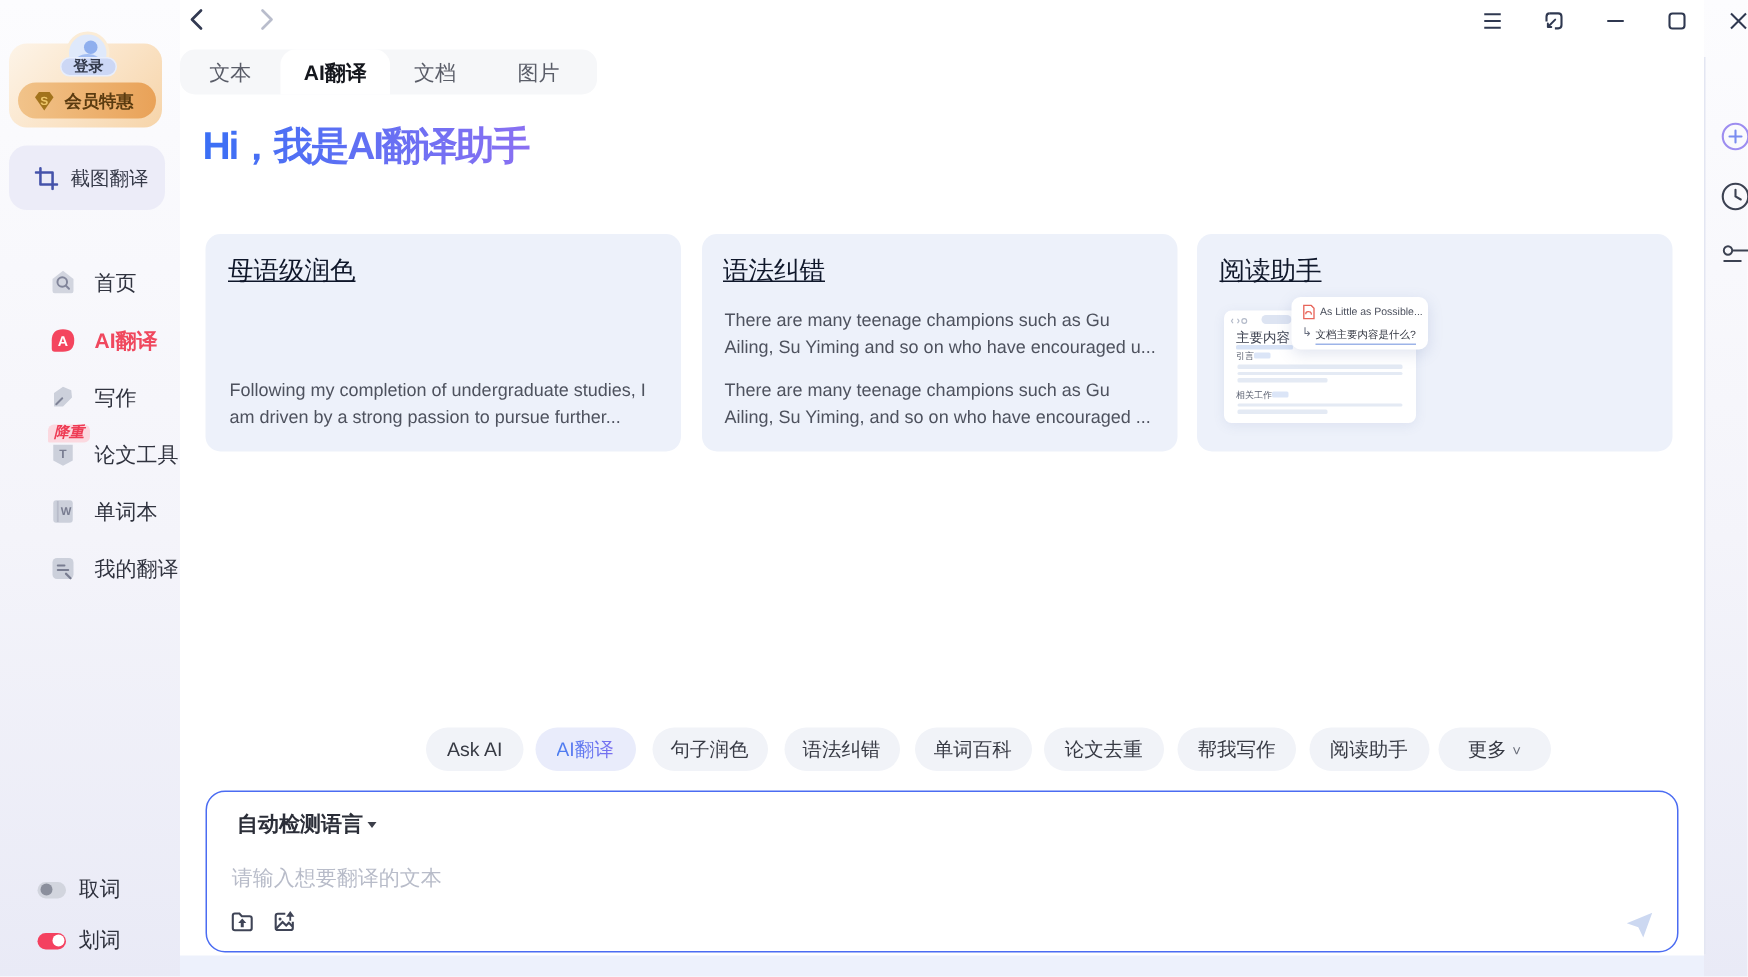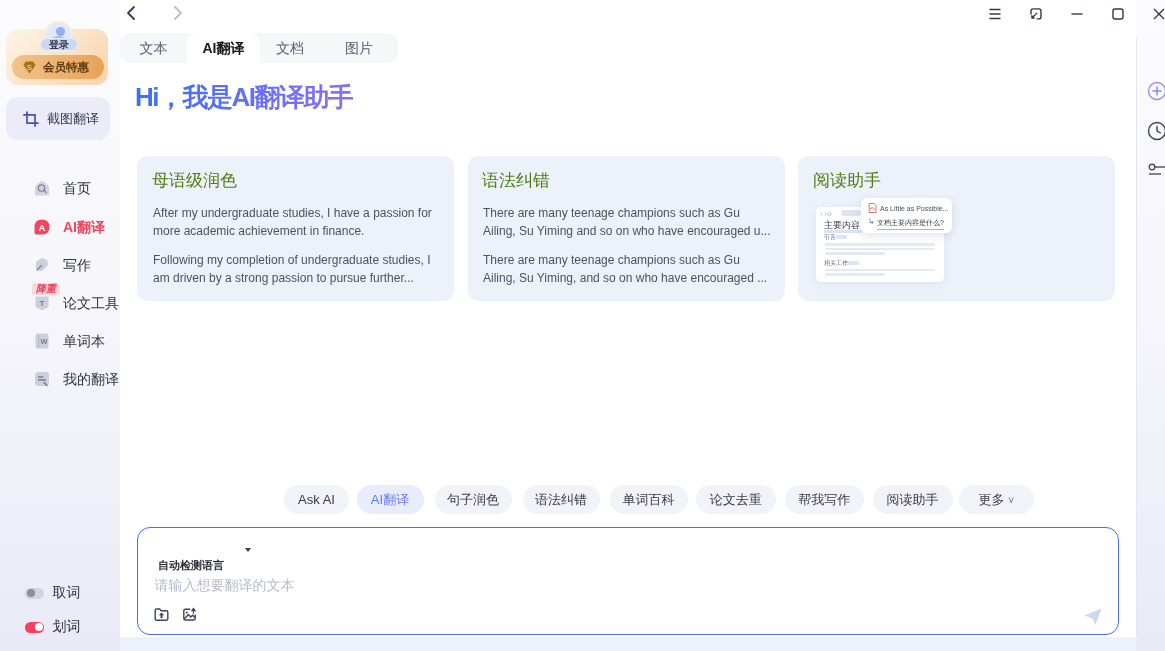--- a/index.html
+++ b/index.html
@@ -41,38 +41,38 @@
 .tog.on { background:#f4415f; }
 .tog.on .dot { position:absolute; right:1.5px; top:1.5px; width:8px; height:8px; border-radius:50%; background:#fff; }
 
 .rail { position:absolute; right:0; top:0; width:29px; height:651px; }
 .rail-line { position:absolute; right:28px; top:38px; bottom:15px; width:1px; background:#e3e6f2; }
 
 .content { position:absolute; left:120px; top:0; width:1016px; height:651px; background:#fff; }
 .tabstrip { position:absolute; left:0px; top:33px; width:278px; height:30px; background:#f6f7f9; border-radius:10px; }
 .tab { position:absolute; top:33px; height:30px; line-height:30px; font-size:14px; color:#5a5d68; text-align:center; }
 .tab.active { background:#fff; border-radius:10px 10px 0 0; color:#15171d; font-weight:bold; }
-.ctitle { position:absolute; top:169px; font-size:17px; font-weight:normal; color:#4d7c0f; }
+.ctitle { position:absolute; top:169px; font-size:17px; font-weight:normal; color:#0f172a;text-decoration:underline; }
 .cbody { position:absolute; font-size:12px; color:#4e525e; line-height:17.5px; white-space:nowrap; }
 .miniui { position:absolute; left:678px; top:156px; width:317px; height:145px; }
 .minidoc { position:absolute; left:18px; top:51px; width:128px; height:75px; background:#fff; border-radius:5px; box-shadow:0 2px 8px rgba(90,110,170,.10); }
 .minidoc .bar { position:absolute; height:2.5px; border-radius:1px; background:#e4eaf4; }
 .minipop { position:absolute; left:63px; top:42px; width:91px; height:35px; background:#fff; border-radius:6px; box-shadow:0 3px 10px rgba(90,110,170,.18); }
 .hero-title { position:absolute; left:15px; top:80px; font-size:26px; letter-spacing:-1.5px; font-weight:bold;
   background:linear-gradient(90deg,#3a6ff5 0%,#8a70f2 100%); -webkit-background-clip:text; background-clip:text; color:transparent; }
 .hero-sub { position:absolute; left:16.5px; top:116px; font-size:14px; color:#3c3f48; }
 .card { position:absolute; top:156px; width:317px; height:145px; border-radius:10px; background:#edf1fa; }
 
 .chip { position:absolute; top:485px; height:29px; line-height:29px; border-radius:15px; background:#f1f3f8;
   color:#383b45; font-size:13px; text-align:center; white-space:nowrap; }
 .chip.active { background:#e9ecfb; }
 .chip.active span { background:linear-gradient(90deg,#4a7df0,#7a6ff0); -webkit-background-clip:text; background-clip:text; color:transparent; }
 
 .inputbox { position:absolute; left:17px; top:527px; width:982px; height:108px; border:1.5px solid #4b6cf2; border-radius:13px; background:#fff; }
-.ib-lang { position:absolute; left:20px; top:30px; font-size:11px; font-weight:bold; color:#2b2e38; }
+.ib-lang { position:absolute; left:20px; top:13px; font-size:14px; font-weight:bold; color:#2b2e38; }
 .ib-caret { position:absolute; left:107px; top:20px; width:0; height:0; border-left:3.5px solid transparent; border-right:3.5px solid transparent; border-top:4.5px solid #3c3f4a; }
 .ib-seg { position:absolute; left:139px; top:10px; width:137px; height:24px; border-radius:12px; background:#f3f4f7; }
 .seg { position:absolute; top:0; height:24px; line-height:24px; font-size:12px; text-align:center; color:#3b3e48; }
 .seg.sel { background:#e6e6fa; border-radius:12px; }
 .seg.sel span { background:linear-gradient(90deg,#5b7bf0,#8f7cf2); -webkit-background-clip:text; background-clip:text; color:transparent; }
 .ib-ph { position:absolute; left:16.5px; top:49px; font-size:14px; color:#b8bcc9; }
 .ib-icons { position:absolute; left:16px; top:79px; display:flex; gap:13px; }
 .ib-send { position:absolute; right:14px; top:77px; }
 .bottom-strip { position:absolute; left:0; bottom:0; width:1016px; height:14px; background:#edf1fc; }
 </style>
@@ -163,21 +163,20 @@
     <div class="tab" style="left:3px; width:61px;text-align:center;">文本</div>
     <div class="tab active" style="left:67px; width:73px;">AI翻译</div>
     <div class="tab" style="left:140px; width:60px;">文档</div>
     <div class="tab" style="left:209px; width:60px;">图片</div>
     <div class="hero-title">Hi，我是AI翻译助手</div>
 
     <div class="card" style="left:17px"></div>
     <div class="card" style="left:347.5px"></div>
     <div class="card" style="left:678px"></div>
     <h3 class="ctitle" style="left:32px;">母语级润色</h3>
-    <p class="cbody" style="left:33px; top:205px;">After my undergraduate studies, I have a passion for<br>more academic achievement in finance.</p>
     <p class="cbody" style="left:33px; top:252px;">Following my completion of undergraduate studies, I<br>am driven by a strong passion to pursue further...</p>
     <h3 class="ctitle" style="left:362px;">语法纠错</h3>
     <p class="cbody" style="left:363px; top:205px;">There are many teenage champions such as Gu<br>Ailing, Su Yiming and so on who have encouraged u...</p>
     <p class="cbody" style="left:363px; top:252px;">There are many teenage champions such as Gu<br>Ailing, Su Yiming, and so on who have encouraged ...</p>
     <h3 class="ctitle" style="left:693px;">阅读助手</h3>
     <div class="miniui">
       <div class="minidoc">
         <svg width="20" height="6" viewBox="0 0 20 6" style="position:absolute;left:4px;top:4px;">
             <path d="M2 1.5 L1 3 L2 4.5 M5 1.5 L6 3 L5 4.5" fill="none" stroke="#b3bac9" stroke-width="0.8"></path>
             <circle cx="9.5" cy="3" r="1.6" fill="none" stroke="#b3bac9" stroke-width="0.8"></circle>

